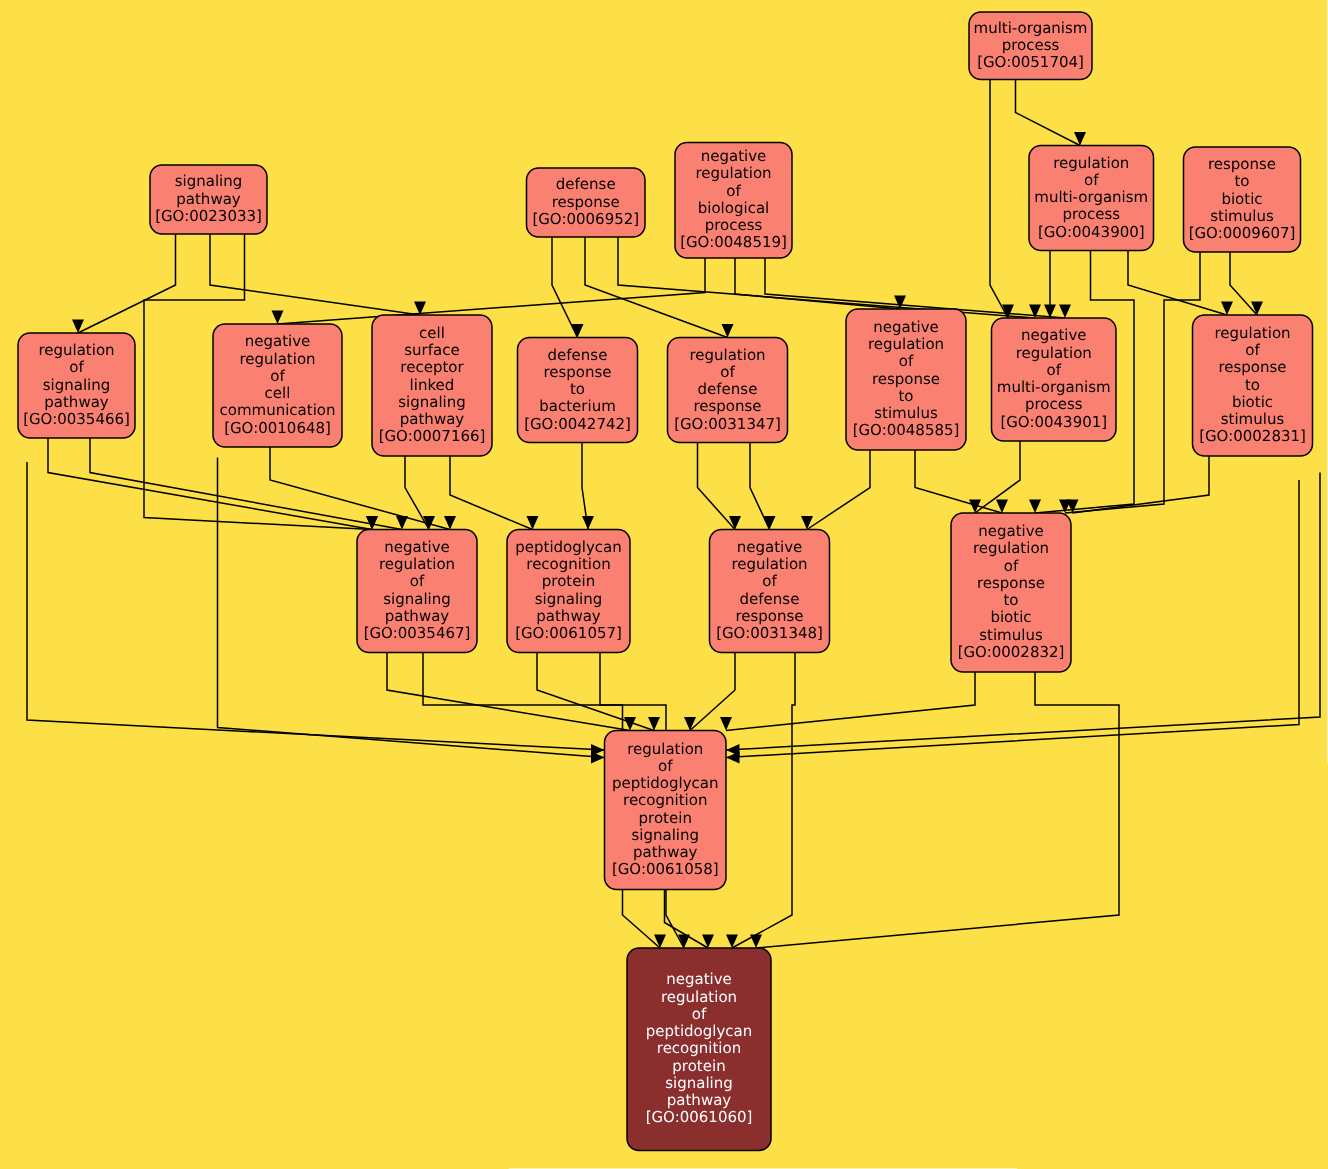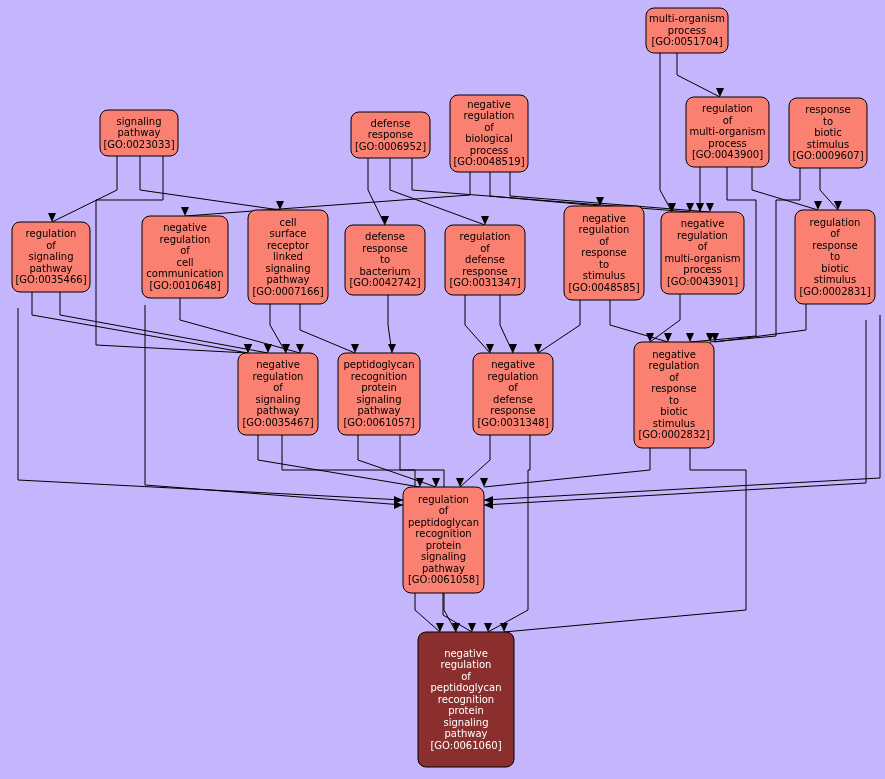--- a/index.html
+++ b/index.html
@@ -11,21 +11,21 @@
   body {
     width: 885px;
     height: 779px;
     font-family: "DejaVu Sans", sans-serif;
     overflow: hidden;
   }
   #graph-root {
     position: relative;
     width: 885px;
     height: 779px;
-    background: #c4b5fd;
+    background: #fde047;
   }
   svg#graph-svg {
     position: absolute;
     left: 0;
     top: 0;
     width: 885px;
     height: 779px;
     display: block;
   }
   .go-node-box {

